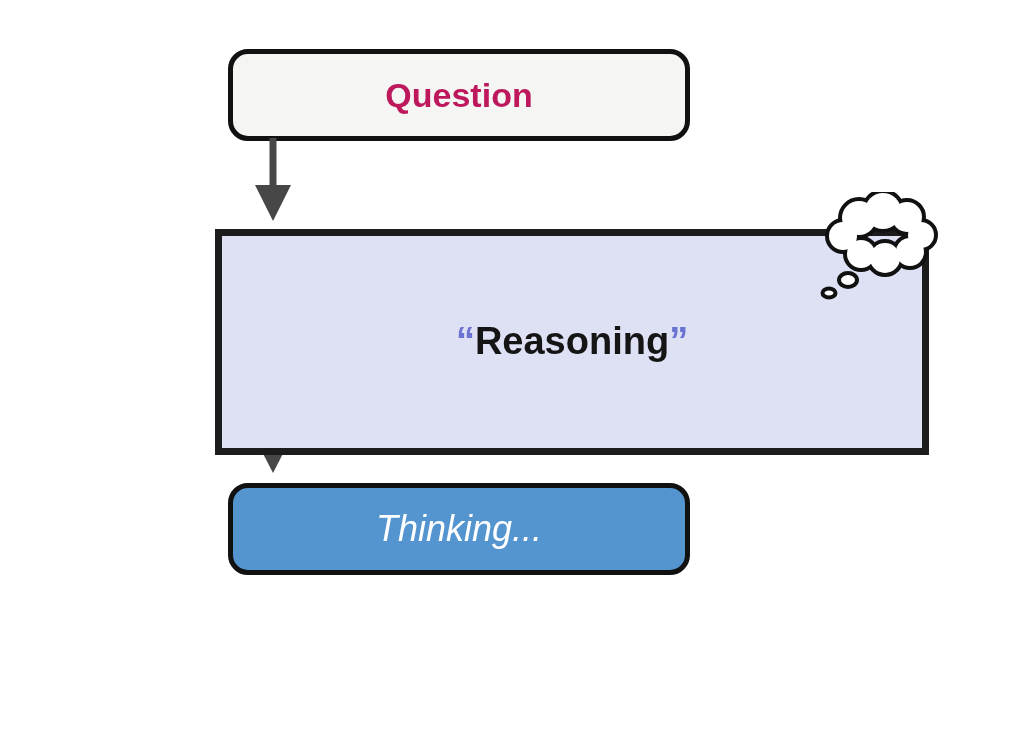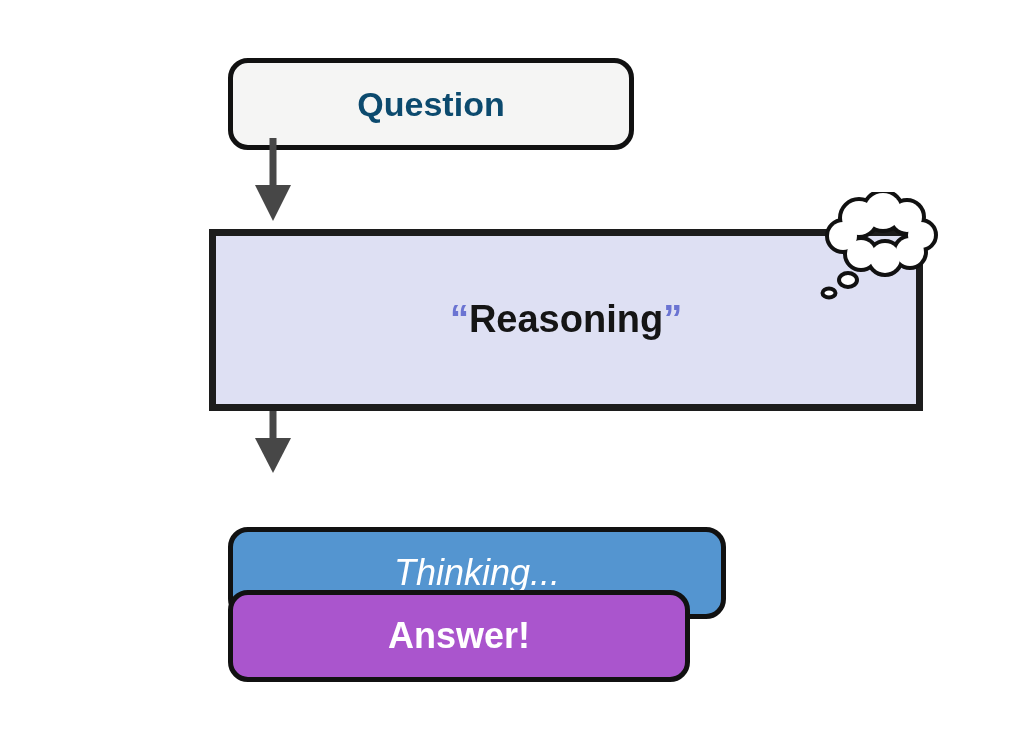--- a/index.html
+++ b/index.html
@@ -22,30 +22,29 @@
     align-items: center;
     justify-content: center;
     text-align: center;
   }
   .rounded {
     border: 5px solid #111111;
     border-radius: 20px;
   }
   .question-node {
     left: 228px; top: 49px;
-    width: 406px; height: 92px;
+    width: 462px; height: 92px;
     background: var(--question-bg, #f5f5f4);
-    color: #0c4a6e;
+    color: #be185d;
     font-size: 34px;
     font-weight: 600;
-    margin-top: 9px;
   }
   .llm-node {
-    left: 209px; top: 229px;
-    width: 714px; height: 182px;
+    left: 215px; top: 229px;
+    width: 714px; height: 226px;
     background: var(--llm-bg, #dee0f3);
     border: 7px solid var(--border, #1c1c1c);
     flex-direction: column;
     line-height: 1.2;
     z-index: 1;
   }
   .llm-title {
     font-size: 38px;
     font-weight: 700;
     color: #151515;
@@ -54,27 +53,26 @@
     color: var(--llm-accent, #6b74d2);
   }
   .llm-subtitle {
     font-size: 40px;
     font-weight: 600;
     color: var(--llm-accent, #6b74d2);
     margin-top: 6px;
   }
   .thinking-node {
     left: 228px; top: 483px;
-    width: 498px; height: 92px;
+    width: 462px; height: 92px;
     background: var(--thinking-bg, #5495d0);
     color: #ffffff;
     font-size: 36px;
     font-style: italic;
     font-weight: 500;
-    margin-top: 44px;
   }
   .answer-node {
     left: 228px; top: 590px;
     width: 462px; height: 92px;
     background: var(--answer-bg, #aa55cd);
     color: #ffffff;
     font-size: 36px;
     font-weight: 700;
   }
   .arrow-svg {
@@ -139,17 +137,14 @@
 
   <svg class="arrow-svg arrow-2" width="40" height="64" viewBox="0 0 40 64">
     <rect x="16.5" y="0" width="7" height="30" fill="#474747"></rect>
     <polygon points="2,28 38,28 20,63" fill="#474747"></polygon>
   </svg>
 
   <div class="node rounded thinking-node">
     <span>Thinking...</span>
   </div>
 
-  <div class="node rounded answer-node">
-    <span>Answer!</span>
-  </div>
 
 </div>
 
 </body></html>

